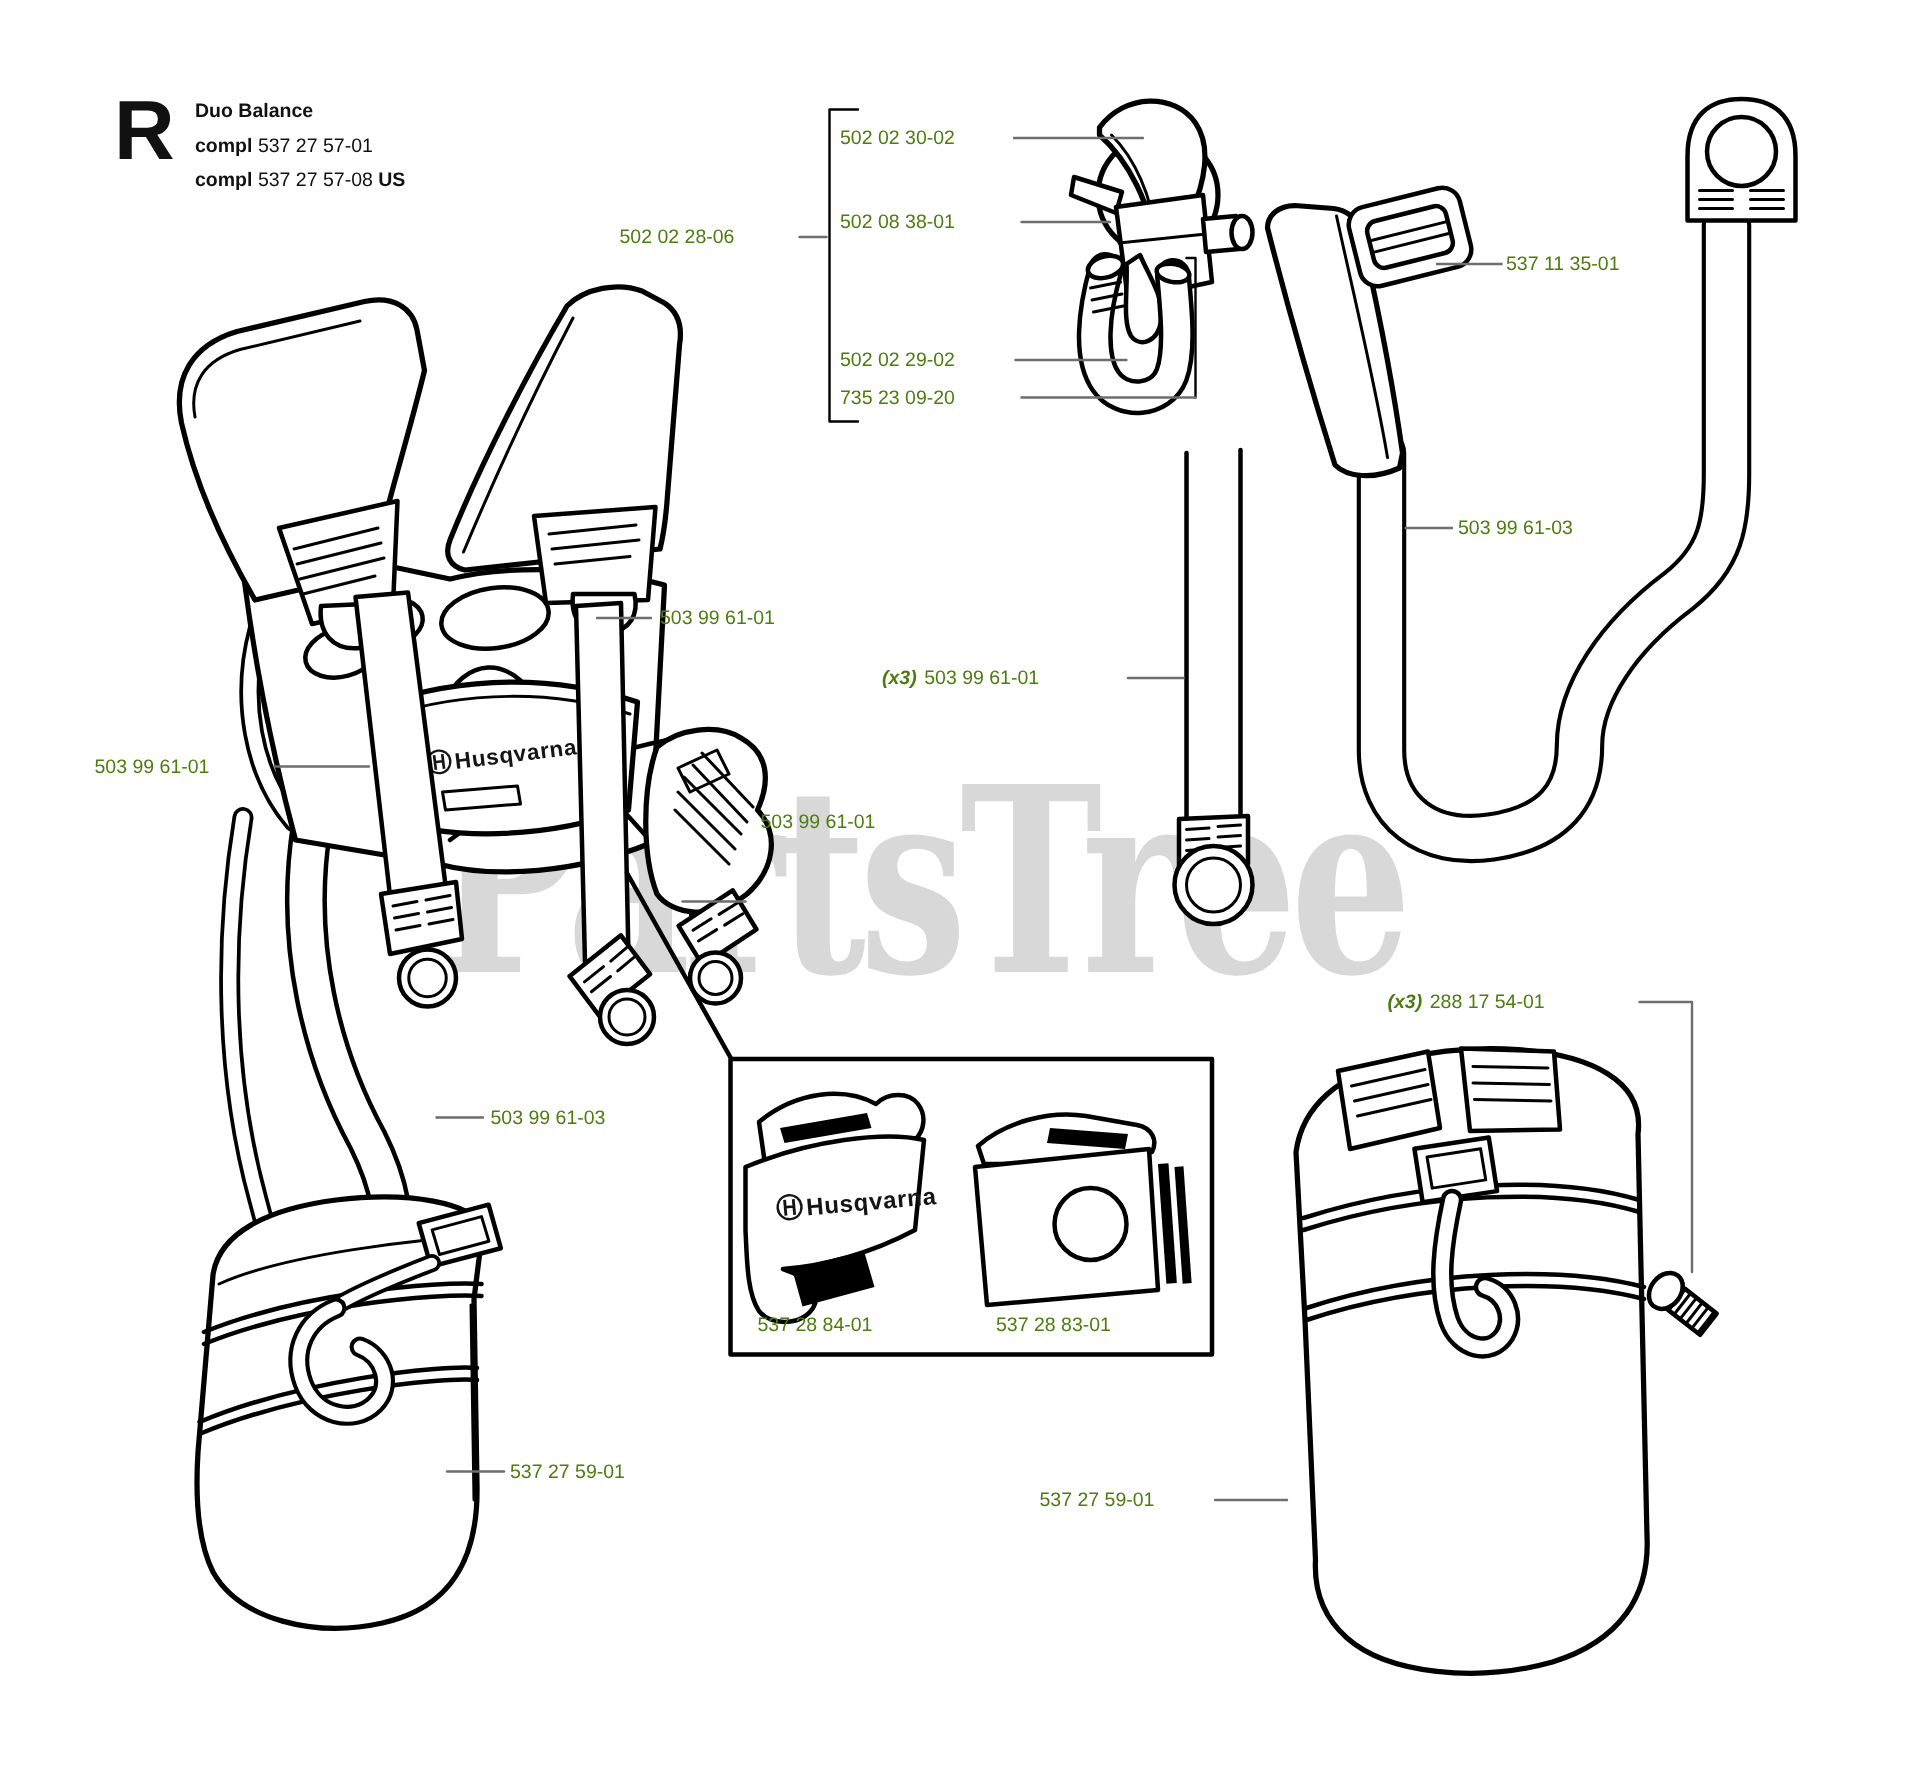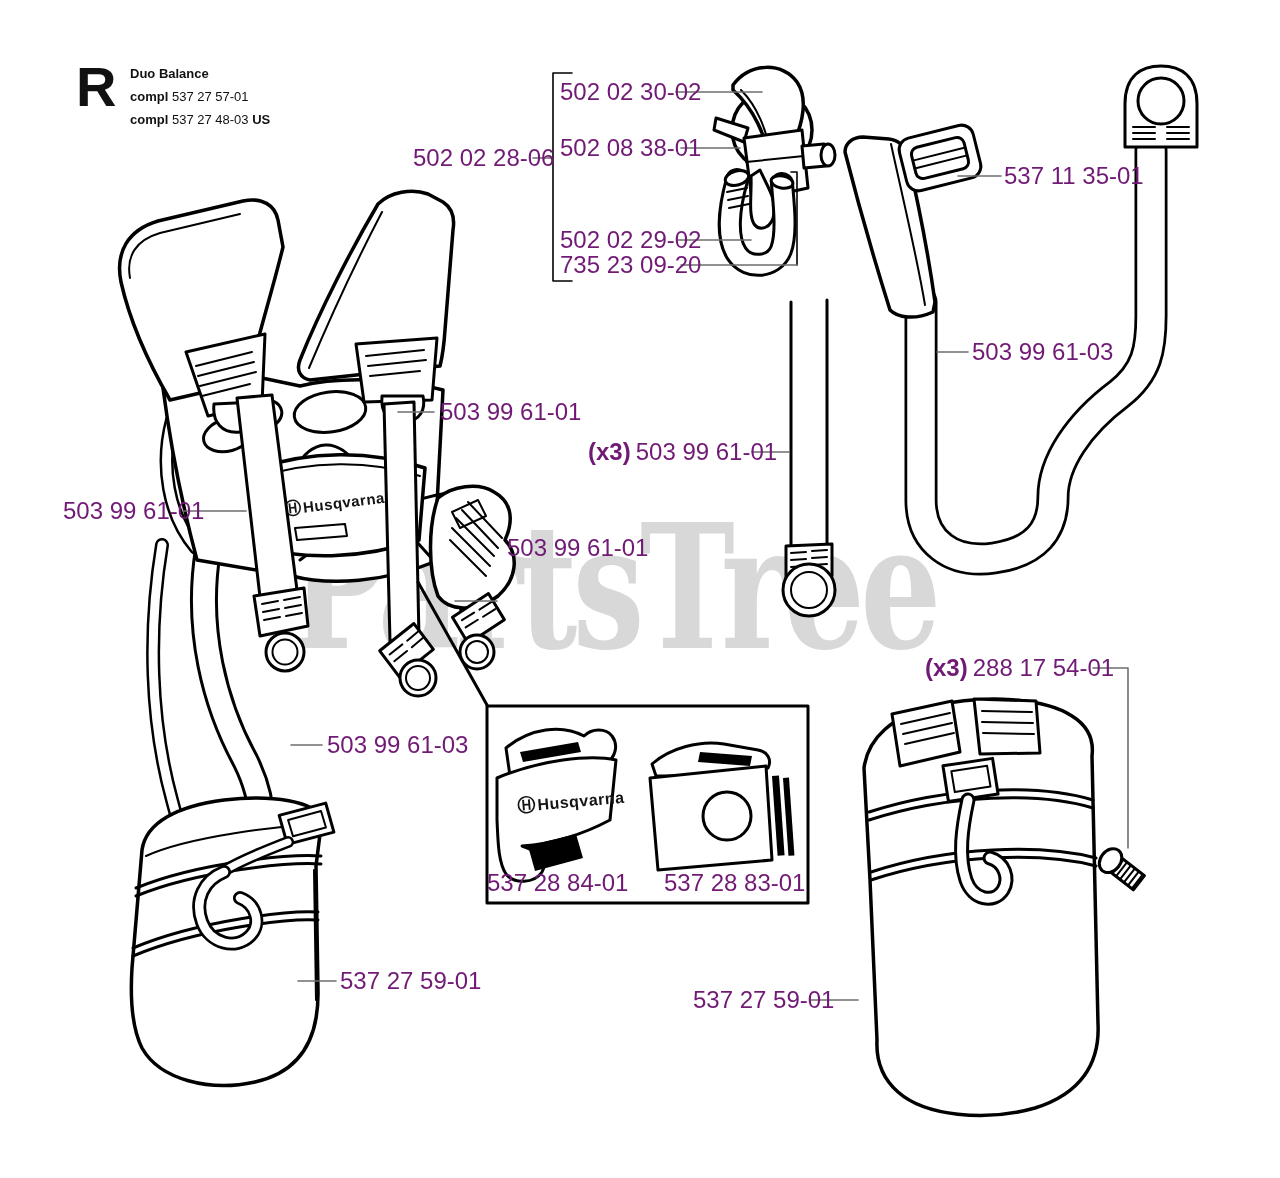--- a/index.html
+++ b/index.html
@@ -18,22 +18,22 @@
   .s3{fill:#fff;stroke:#000;stroke-width:3;}
   .s35{fill:#fff;stroke:#000;stroke-width:3.5;}
   .l3{fill:none;stroke:#000;stroke-width:3;}
   .l2{fill:none;stroke:#000;stroke-width:2;}
   .thin{fill:none;stroke:#000;stroke-width:1.6;}
   .ld{fill:none;stroke:#6e6e6e;stroke-width:1.6;}
   .blk{fill:#000;stroke:none;}
   .logo-text{font-family:"Liberation Sans",sans-serif;font-weight:bold;fill:#151515;}
   
   .callout{position:absolute;z-index:3;white-space:nowrap;
-    font-size:24px;line-height:22px;color:#701a75;}
-  .callout .qty{font-weight:bold;margin-right:5px;}
+    font-size:13px;line-height:22px;color:#4d7c0f;}
+  .callout .qty{font-weight:bold;margin-right:5px;font-style:italic;}
   
   #hdr-letter{position:absolute;left:76px;top:54px;z-index:3;font-size:56px;font-weight:bold;color:#111;}
   #hdr-block{position:absolute;left:130px;top:62px;z-index:3;font-size:13px;line-height:23px;color:#111;}
   #hdr-block .b{font-weight:bold;}
 </style>
 </head>
 <body>
 
 <div id="stage">
 
@@ -245,34 +245,34 @@
       <path class="ld" d="M298,981 H336"></path>
       <path class="ld" d="M1093,668 H1128 V848"></path>
       <path class="ld" d="M810,1000 H858"></path>
     </g>
   </svg>
 
   <div id="hdr-letter">R</div>
   <div id="hdr-block">
     <div class="b">Duo Balance</div>
     <div><span class="b">compl</span> <span>537 27 57-01</span></div>
-    <div><span class="b">compl</span> <span>537 27 48-03</span> <span class="b">US</span></div>
+    <div><span class="b">compl</span> <span>537 27 57-08</span> <span class="b">US</span></div>
   </div>
 
   <div class="callout" style="left:413px;top:147px"><span>502 02 28-06</span></div>
   <div class="callout" style="left:560px;top:81px"><span>502 02 30-02</span></div>
   <div class="callout" style="left:560px;top:137px"><span>502 08 38-01</span></div>
   <div class="callout" style="left:560px;top:229px"><span>502 02 29-02</span></div>
   <div class="callout" style="left:560px;top:254px"><span>735 23 09-20</span></div>
   <div class="callout" style="left:1004px;top:165px"><span>537 11 35-01</span></div>
   <div class="callout" style="left:972px;top:341px"><span>503 99 61-03</span></div>
   <div class="callout" style="left:440px;top:401px"><span>503 99 61-01</span></div>
   <div class="callout" style="left:588px;top:441px"><span class="qty">(x3)</span><span>503 99 61-01</span></div>
   <div class="callout" style="left:63px;top:500px"><span>503 99 61-01</span></div>
   <div class="callout" style="left:507px;top:537px"><span>503 99 61-01</span></div>
   <div class="callout" style="left:327px;top:734px"><span>503 99 61-03</span></div>
   <div class="callout" style="left:340px;top:970px"><span>537 27 59-01</span></div>
   <div class="callout" style="left:925px;top:657px"><span class="qty">(x3)</span><span>288 17 54-01</span></div>
-  <div class="callout" style="left:487px;top:872px"><span>537 28 84-01</span></div>
+  <div class="callout" style="left:505px;top:872px"><span>537 28 84-01</span></div>
   <div class="callout" style="left:664px;top:872px"><span>537 28 83-01</span></div>
   <div class="callout" style="left:693px;top:989px"><span>537 27 59-01</span></div>
 
 </div>
 
 </body></html>

